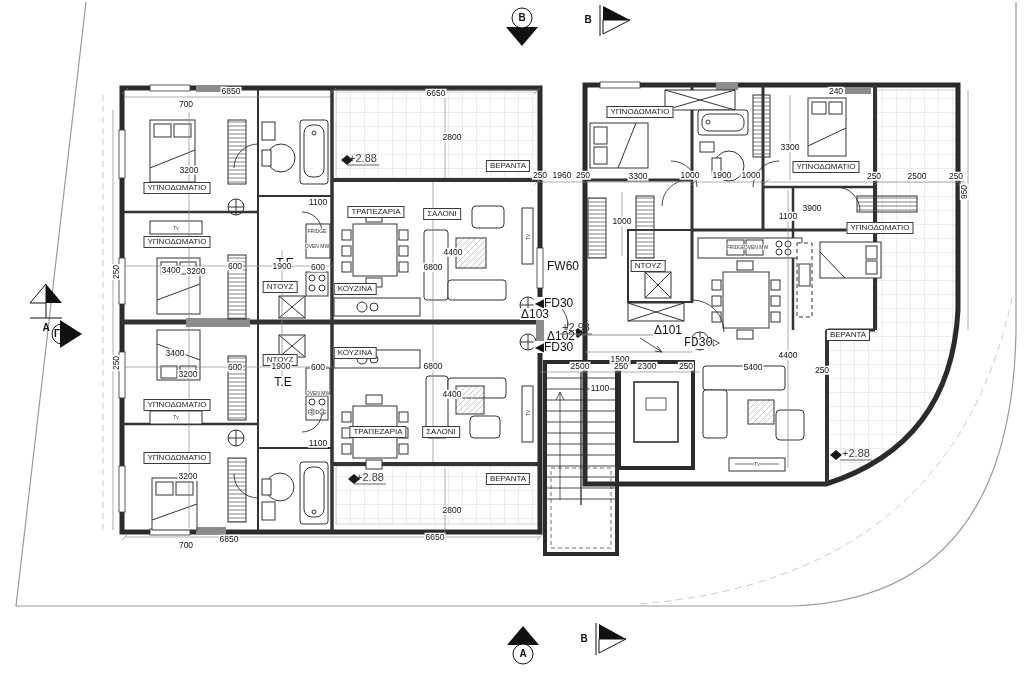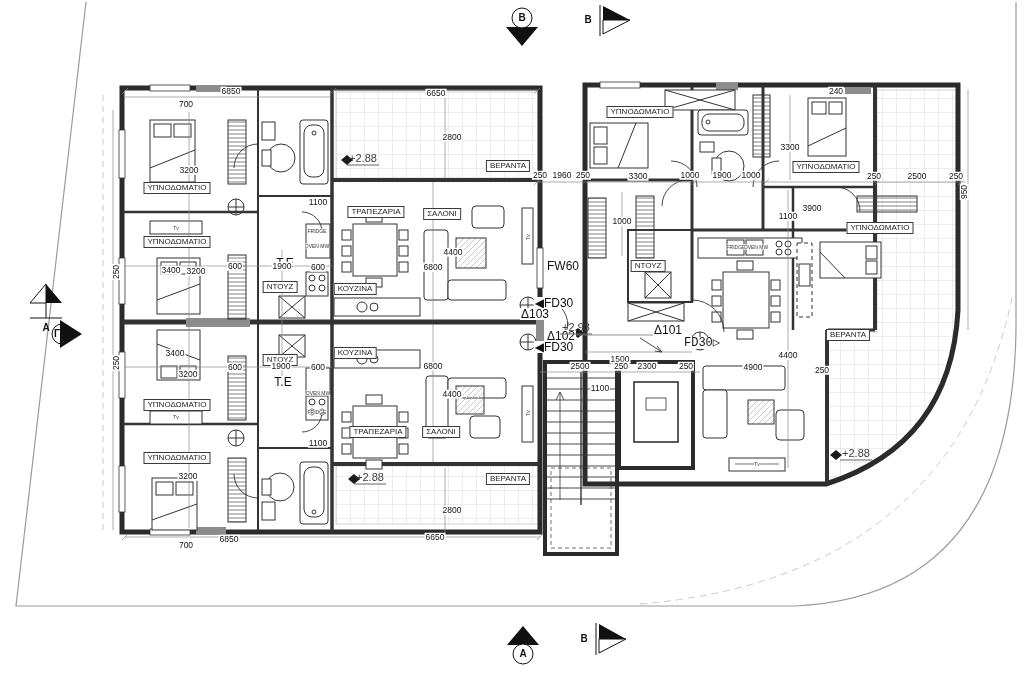--- a/index.html
+++ b/index.html
@@ -452,21 +452,21 @@
       <span class="ann dim" style="left: 453px; top: 252px;">4400</span>
       <span class="ann dim" style="left: 433px; top: 366px;">6800</span>
       <span class="ann dim" style="left: 452px; top: 394px;">4400</span>
       <span class="ann dim" style="left: 620px; top: 349px; margin-top: 10px;">1500</span>
       <span class="ann dim" style="left: 580px; top: 366px;">2500</span>
       <span class="ann dim" style="left: 621px; top: 366px;">250</span>
       <span class="ann dim" style="left: 647px; top: 366px;">2300</span>
       <span class="ann dim" style="left: 686px; top: 366px;">250</span>
       <span class="ann dim" style="left: 600px; top: 388px;">1100</span>
       <span class="ann dim" style="left: 788px; top: 355px;">4400</span>
-      <span class="ann dim" style="left: 753px; top: 367px;">4900</span>
+      <span class="ann dim" style="left: 753px; top: 367px;">5400</span>
       <span class="ann dim" style="left: 822px; top: 370px;">250</span>
       <span class="ann dim" style="left: 452px; top: 510px;">2800</span>
       <span class="ann dim" style="left: 435px; top: 537px;">6650</span>
       <span class="ann dim" style="left: 229px; top: 539px;">6850</span>
       <span class="ann dim" style="left: 186px; top: 545px;">700</span>
       <span class="ann tiny" style="left: 317px; top: 231px;">FRIDGE</span>
       <span class="ann tiny" style="left: 317px; top: 246px;">OVEN MW</span>
       <span class="ann tiny" style="left: 318px; top: 393px;">OVEN MW</span>
       <span class="ann tiny" style="left: 317px; top: 412px;">FRIDGE</span>
       <span class="ann tiny" style="left: 736px; top: 247px;">FRIDGE</span>

